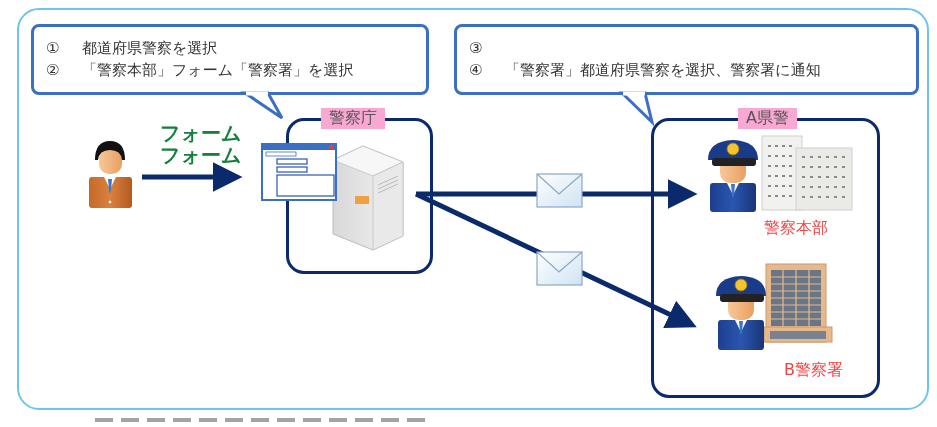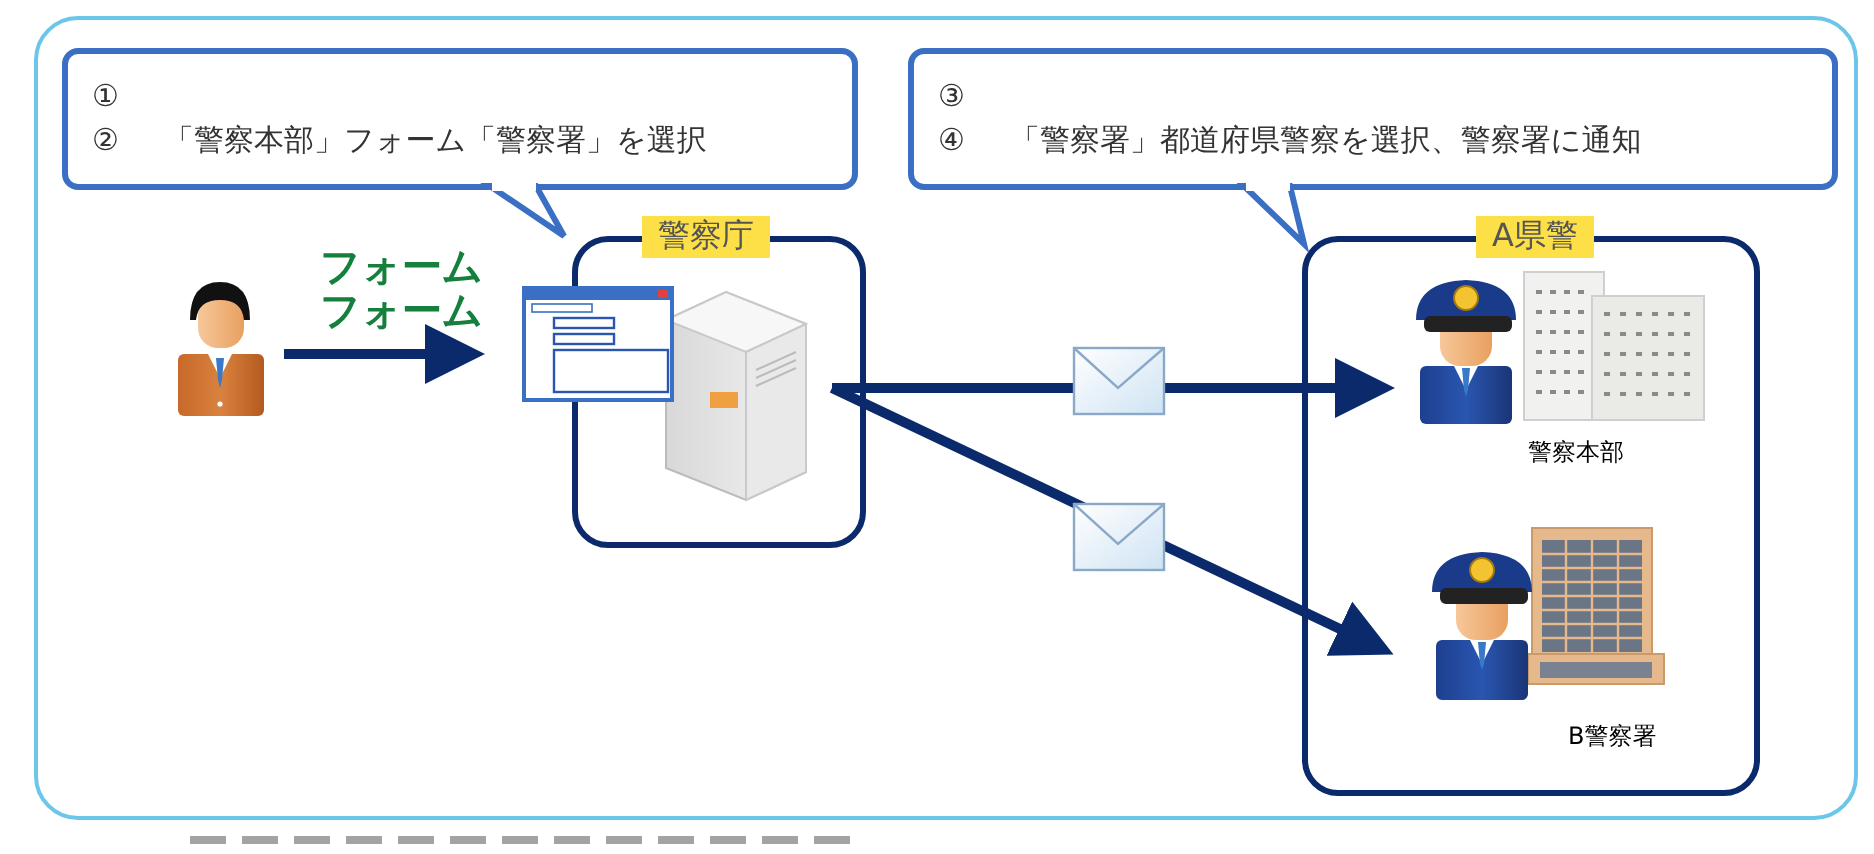--- a/index.html
+++ b/index.html
@@ -7,40 +7,41 @@
          font-family:"DejaVu Sans", sans-serif; }
   .frame { position:absolute; left:17px; top:8px; width:912px; height:402px;
            border:2px solid #6cc6ea; border-radius:22px; box-sizing:border-box; }
   .bubble { position:absolute; background:#fff; border:3px solid #3a6fc4; border-radius:8px;
             box-sizing:border-box; font-size:15px; color:#333; line-height:22px; }
   .bubble .line { display:flex; white-space:nowrap; }
   .bubble .num { width:36px; }
   .bubble1 { left:31px; top:24px; width:398px; height:71px; padding:10px 0 0 12px; }
   .bubble2 { left:454px; top:24px; width:465px; height:71px; padding:10px 0 0 12px; }
   .group { position:absolute; border:3px solid #0b2a6b; border-radius:18px; box-sizing:border-box; }
-  .group-label { position:absolute; background:#fde047; color:#555; font-size:16px; padding:0 8px; top:-13px; }
+  .group-label { position:absolute; background:#f9a8d4; color:#555; font-size:16px; padding:0 8px; top:-13px; }
   .npa { left:286px; top:118px; width:147px; height:156px; }
   .npa .group-label { left:32px; }
   .pref { left:651px; top:118px; width:229px; height:280px;padding-left:32px; }
   .pref .group-label { left:84px; }
-  .caption { position:absolute; font-size:12px; color:#000000; white-space:nowrap; }
+  .caption { position:absolute; font-size:16px; color:#ef4444; white-space:nowrap; }
   .form-label { position:absolute; left:160px; top:122px; font-size:20px; font-weight:bold;
                 color:#15803d; line-height:22px; text-align:right; }
   svg.overlay { position:absolute; left:0; top:0; }
   .clip-text { position:absolute; left:95px; top:418px; width:330px; height:4px;
                background:repeating-linear-gradient(90deg,#666 0 18px,transparent 18px 26px); opacity:.6; }
 </style>
 </head>
 <body>
 
 <div class="frame"></div>
 
 <div class="bubble bubble1">
   <div class="line">
     <span class="num">①</span>
+    <span>都道府県警察を選択</span>
   </div>
   <div class="line">
     <span class="num">②</span>
     <span>「警察本部」フォーム「警察署」を選択</span>
   </div>
 </div>
 <div class="bubble bubble2">
   <div class="line">
     <span class="num">③</span>
   </div>

